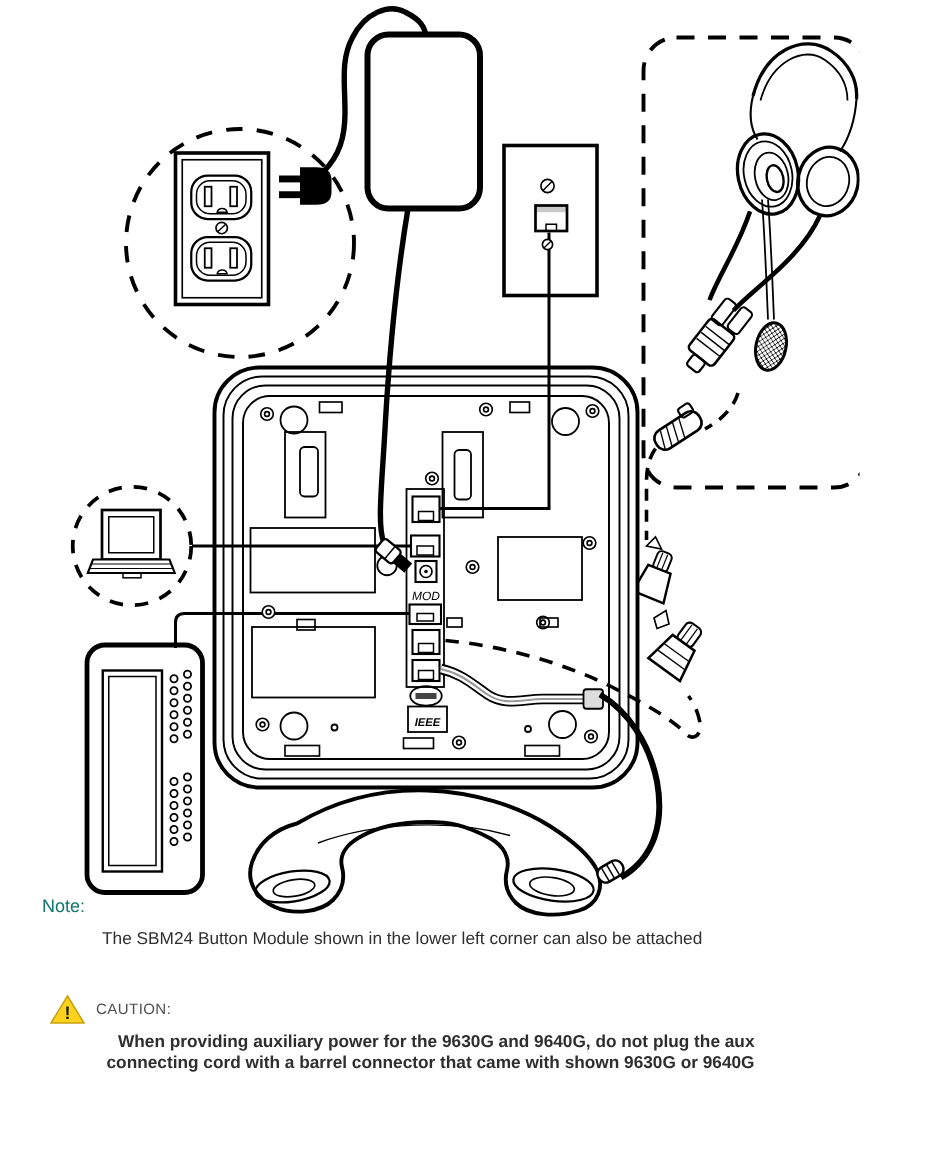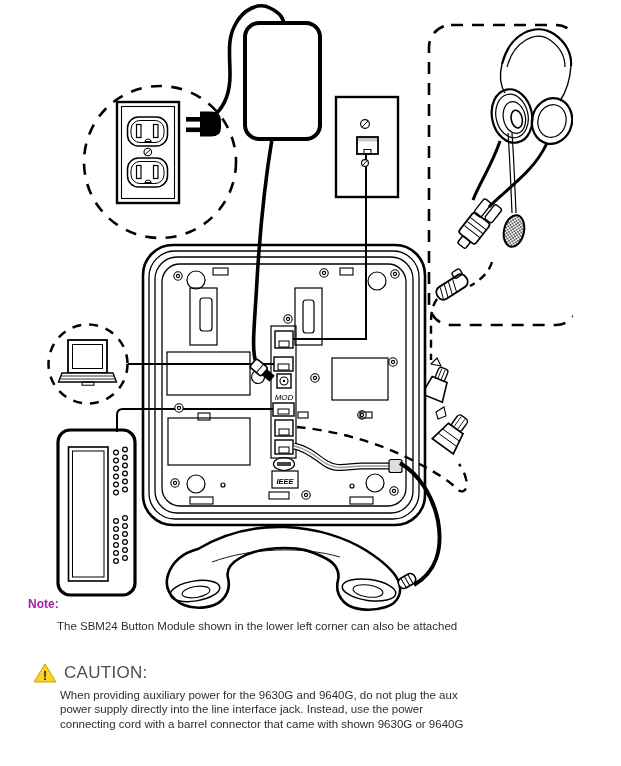--- a/index.html
+++ b/index.html
@@ -1,24 +1,24 @@
 <!DOCTYPE html>
 <html><head>
 <meta charset="utf-8">
 <style>
   html,body{margin:0;padding:0;background:#fff;}
   .stage{position:relative;width:573px;height:766px;background:#fff;overflow:hidden;
-         font-family:"Liberation Sans",sans-serif;color:#303030;}
+         font-family:"Liberation Sans",sans-serif;color:#303030;text-align:right;}
   .diagram{position:absolute;left:0;top:0;}
-  .note-heading{position:absolute;left:28px;top:597px;font-size:12px;font-weight:bold;color:#a21caf;white-space:nowrap;}
+  .note-heading{position:absolute;left:28px;top:597px;font-size:12px;font-weight:normal;color:#0f766e;white-space:nowrap;}
   .note-body{position:absolute;left:57px;top:619px;font-size:11.5px;line-height:14.4px;color:#2e2e2e;}
-  .note-body div, .caution-body div{white-space:nowrap;}
+  .note-body div, .caution-body div{white-space:nowrap;margin-left:11px;}
   .caution-row{position:absolute;left:33px;top:663px;display:flex;align-items:center;gap:7px;}
-  .caution-label{font-size:17px;color:#4e4e4e;letter-spacing:.3px;}
-  .caution-body{position:absolute;left:60px;top:688px;font-size:11.5px;line-height:14.4px;color:#2e2e2e;}
+  .caution-label{font-size:10px;color:#4e4e4e;letter-spacing:.3px;}
+  .caution-body{position:absolute;left:60px;top:688px;font-size:11.5px;line-height:14.4px;color:#2e2e2e;font-weight:bold;}
   svg .ln{fill:none;stroke:#000;}
 </style>
 </head>
 <body>
 
 <div class="stage">
 
 <svg class="diagram" width="621" height="766" viewBox="0 0 621 766">
   <defs>
     <pattern id="xh" width="3.5" height="3.5" patternUnits="userSpaceOnUse">
@@ -334,17 +334,16 @@
 
 <div class="caution-row">
   <svg width="24" height="20" viewBox="0 0 24 20">
     <polygon points="12,1 23,19 1,19" fill="#FFD21E" stroke="#c7a012" stroke-width="1"></polygon>
     <text x="12" y="16.5" text-anchor="middle" font-family="Liberation Sans, sans-serif" font-size="12" font-weight="bold" fill="#1a1a1a">!</text>
   </svg>
   <span class="caution-label">CAUTION:</span>
 </div>
 <div class="caution-body">
   <div>When providing auxiliary power for the 9630G and 9640G, do not plug the aux</div>
-  <div>power supply directly into the line interface jack. Instead, use the power</div>
   <div>connecting cord with a barrel connector that came with shown 9630G or 9640G</div>
 </div>
 
 </div>
 
 </body></html>

